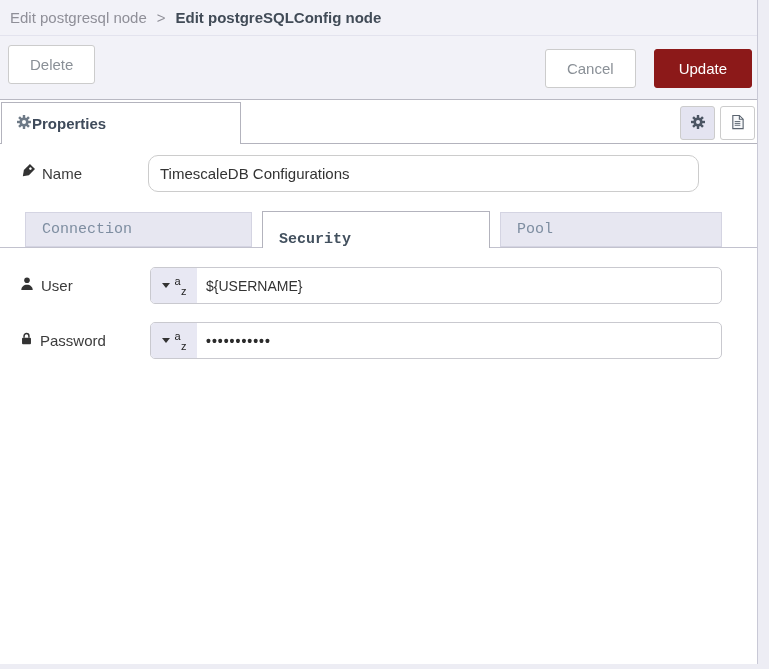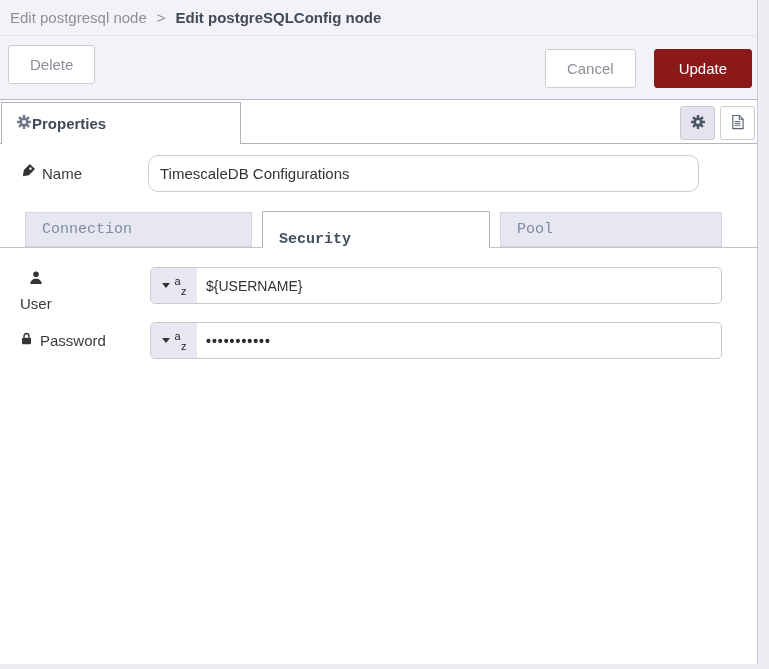--- a/index.html
+++ b/index.html
@@ -24,21 +24,21 @@
   .edit-tabs-row{position:relative;height:44px;border-bottom:1px solid #b3b3bd;box-sizing:border-box;background:#fff;}
   .edit-tab{position:absolute;left:1px;top:2px;width:240px;height:42px;background:#fff;border:1px solid #b3b3bd;border-bottom:none;box-sizing:border-box;display:flex;align-items:center;padding-left:14px;font-size:15px;font-weight:bold;color:#3f4b5b;cursor:pointer;}
   .tray-icon-buttons{position:absolute;right:2px;top:6px;display:flex;gap:5px;}
   .icon-btn{width:35px;height:34px;background:#fff;border:1px solid #ccc;border-radius:3px;display:flex;align-items:center;justify-content:center;cursor:pointer;padding:0;}
   .icon-btn.selected{background:#e4e4f1;}
 
   
   .content{position:absolute;top:144px;left:0;right:0;bottom:0;background:#fff;}
   .form-label{position:absolute;left:20px;display:flex;align-items:center;gap:7px;font-size:15px;color:#3b3b3b;height:30px;}
   .label-name{top:14px;}
-  .label-user{top:126px;flex-direction:column;}
+  .label-user{top:126px;}
   .label-password{top:181px;}
   .name-input{position:absolute;left:148px;top:11px;width:551px;height:37px;border:1px solid #ccc;border-radius:10px;box-sizing:border-box;padding:0 11px;font-size:15px;color:#333;font-family:inherit;outline:none;background:#fff;}
 
   
   .subtabs{position:absolute;top:67px;left:0;width:100%;height:37px;border-bottom:1px solid #c2c2ce;box-sizing:border-box;display:flex;align-items:flex-end;padding-left:25px;gap:10px;}
   .subtab{box-sizing:border-box;display:flex;align-items:center;padding-left:16px;font-size:15px;cursor:pointer;font-family:Liberation Mono, monospace;}
   .subtab.inactive{height:35px;background:#e7e7f1;border:1px solid #d4d4e2;color:#7d8da0;}
   .subtab.active{height:37px;margin-bottom:-1px;background:#fff;border:1px solid #b3b3bd;border-bottom:none;color:#42505e;font-weight:bold;}
   .st-connection{width:227px;}
   .st-security{width:228px;align-items:flex-end;}

